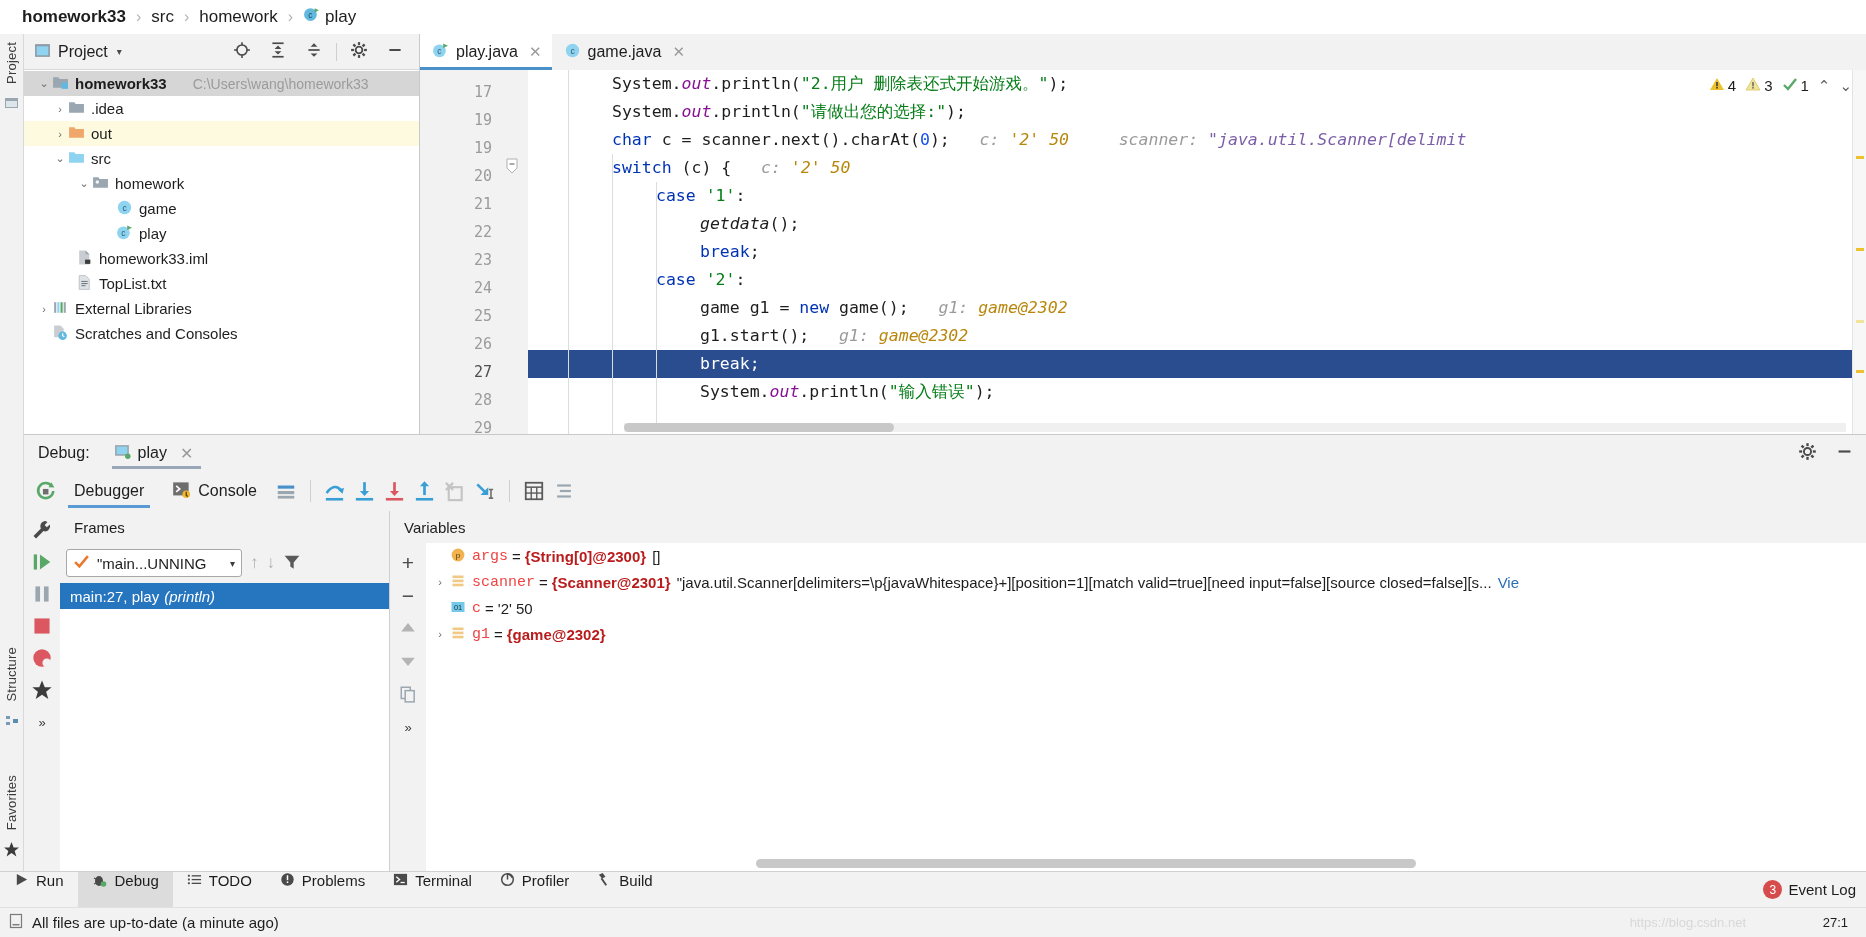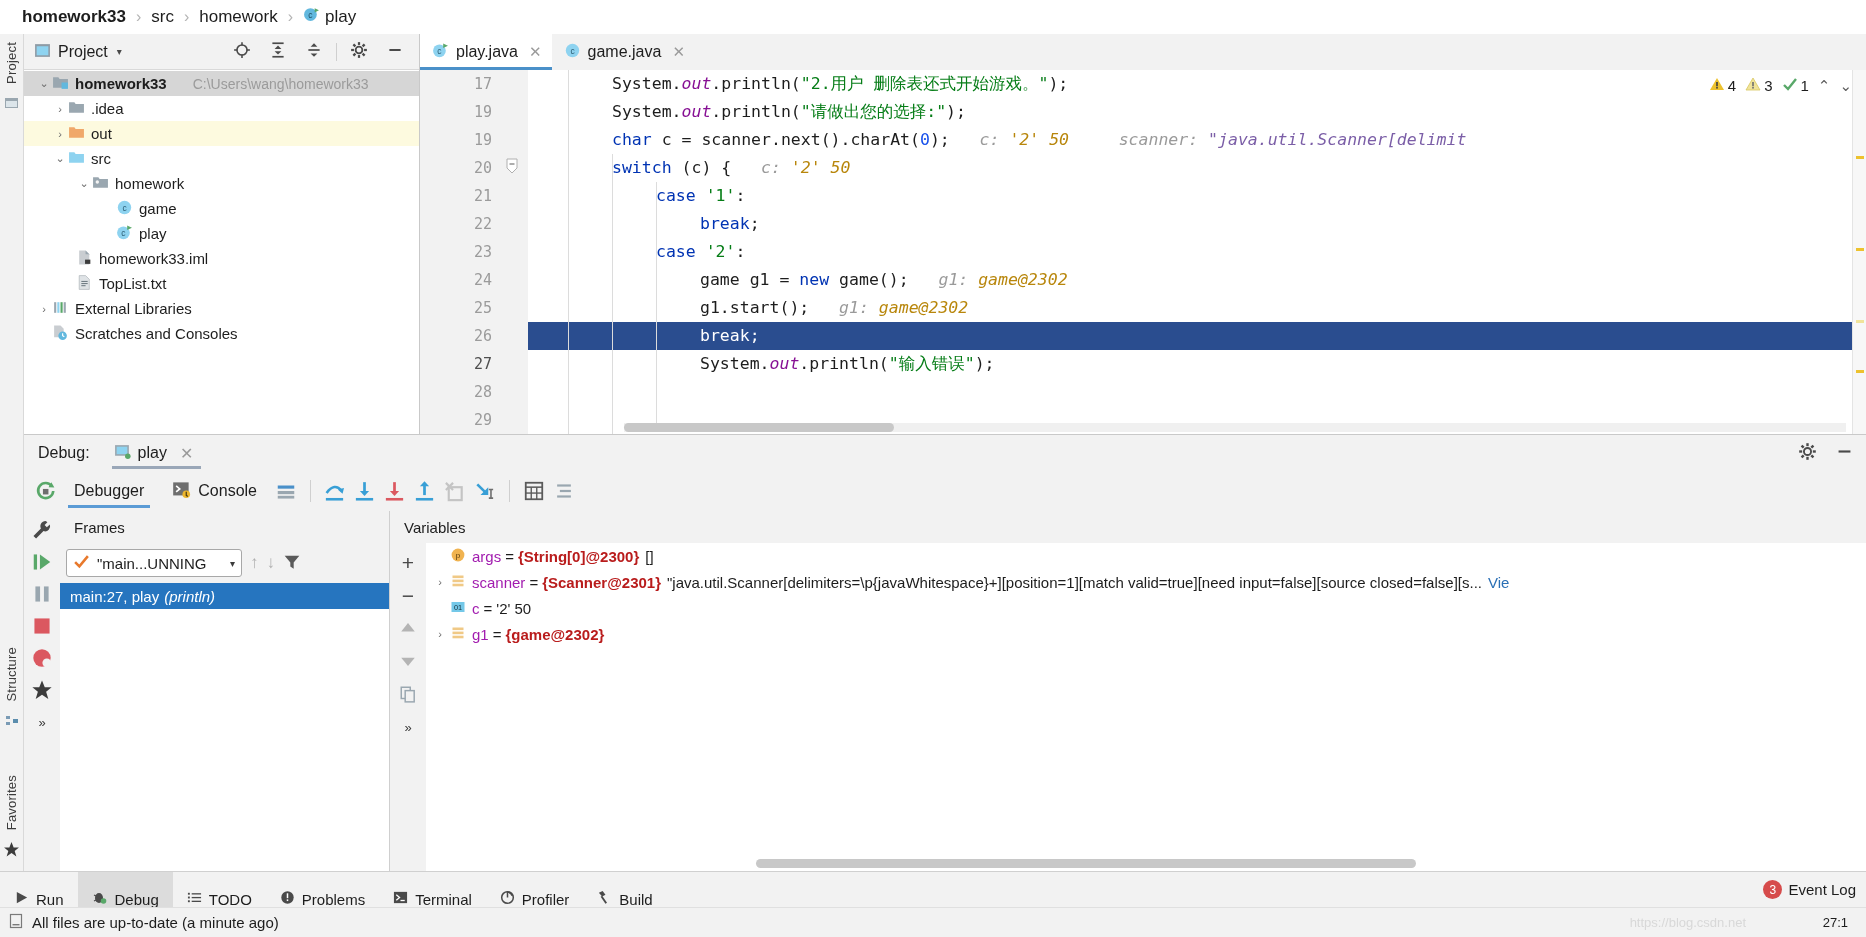--- a/index.html
+++ b/index.html
@@ -68,21 +68,21 @@
     font-size:16px; cursor:default; position:relative;
   }
   .etab.active { background:#ffffff; }
   .etab.active::after{ content:""; position:absolute; left:0; right:0; bottom:0; height:3px; background:#4a90c9; }
   .etab .x { color:#9a9a9a; font-size:15px; margin-left:4px; }
 
   .codewrap { flex:1 1 auto; display:flex; position:relative; overflow:hidden; background:#fff; }
   .gutter {
     width:82px; flex:0 0 82px; background:#f2f2f2; text-align:right;
     font-family:"DejaVu Sans Mono", monospace; font-size:15px; color:#9b9b9b;
-    padding-top:0px; position:relative;
+    padding-top:8px; position:relative;
   }
   .gline { height:28px; line-height:28px; padding-right:10px; position:relative; }
   .gline.cur { color:#4f4f4f; }
   .foldcol { width:26px; flex:0 0 26px; background:#f2f2f2; position:relative; }
   .codearea {
     flex:1 1 auto; position:relative; overflow:hidden;
     font-family:"DejaVu Sans Mono", monospace; font-size:16.5px; background:#fff;
   }
   .cline { height:28px; line-height:28px; white-space:pre; }
   .cline.hlrow { background:#2a4d8f; }
@@ -143,30 +143,30 @@
   .framerow.sel { background:#2675bf; color:#fff; }
   .framerow .it { font-style:italic; }
 
   .varspane { flex:1 1 auto; display:flex; flex-direction:column; min-width:0; background:#fff;}
   .varcolumn { display:flex; flex:1 1 auto; min-height:0; }
   .varside { width:36px; flex:0 0 36px; background:#f2f2f2; display:flex; flex-direction:column; align-items:center; padding-top:4px; gap:3px;}
   .varlist { flex:1 1 auto; overflow:hidden; position:relative; background:#fff;}
   .vrow { height:26px; display:flex; align-items:center; white-space:nowrap; font-size:15px; padding-left:4px;}
   .vexp { width:20px; text-align:center; color:#6e6e6e; font-size:11px; flex:0 0 20px;}
   .vico { width:22px; display:flex; justify-content:center; flex:0 0 22px;}
-  .vname { color:#a21caf; }
+  .vname { color:#ef4444;font-family:Liberation Mono, monospace; }
   .veq { color:#1d1d1d; margin:0 4px; }
   .vref { color:#b91c1c;font-weight:bold; }
   .vval { color:#1d1d1d; }
   .vlink { color:#2a6fb5; }
   .vhscroll { position:absolute; left:0; bottom:3px; height:9px; background:#c8c8c8; border-radius:5px; }
 
   
   .bottombar { height:36px; background:#f2f2f2; display:flex; align-items:center; border-top:1px solid #d0d0d0; flex:0 0 36px; position:relative;}
-  .bb-item { display:flex; align-items:flex-end; gap:7px; padding:0 14px; height:36px; font-size:15px;}
+  .bb-item { display:flex; align-items:flex-start; gap:7px; padding:0 14px; height:36px; font-size:15px;}
   .bb-item.active { background:#dcdcdc; }
   .bb-right { position:absolute; right:10px; display:flex; align-items:center; gap:6px; font-size:15px;}
   .badge { width:19px; height:19px; border-radius:50%; background:#d64b4b; color:#fff; font-size:12px; display:flex; align-items:center; justify-content:center;}
 
   .statusbar { height:30px; background:#f2f2f2; display:flex; align-items:center; padding-left:8px; font-size:15px; flex:0 0 30px; position:relative; border-top:1px solid #e0e0e0;}
   .statusbar .wm { position:absolute; right:120px; color:#d8d8d8; font-size:13px;}
   .statusbar .pos { position:absolute; right:18px; font-size:13px; color:#1d1d1d;}
 
   .ic { display:inline-block; vertical-align:middle; }
 </style>
@@ -478,20 +478,21 @@
 
               <div class="indentline" style="left:40px; top:0; height:390px;"></div>
               <div class="indentline" style="left:84px; top:84px; height:306px;"></div>
               <div class="indentline" style="left:128px; top:112px; height:250px;"></div>
 
               <div class="cline" style="padding-left:84px"><span class="plain">System</span><span class="plain">.</span><span class="fld">out</span><span class="plain">.println(</span><span class="str">"2.用户 删除表还式开始游戏。"</span><span class="plain">);</span></div>
               <div class="cline" style="padding-left:84px"><span class="plain">System</span><span class="plain">.</span><span class="fld">out</span><span class="plain">.println(</span><span class="str">"请做出您的选择:"</span><span class="plain">);</span></div>
               <div class="cline" style="padding-left:84px"><span class="kw">char</span><span class="plain"> c = scanner.next().charAt(</span><span class="num">0</span><span class="plain">);</span><span class="hint">   c: </span><span class="hintv">'2' 50</span><span class="hint">     scanner: </span><span class="hintobj">"java.util.Scanner[delimit</span></div>
               <div class="cline" style="padding-left:84px"><span class="kw">switch</span><span class="plain"> (c) {</span><span class="hint">   c: </span><span class="hintv">'2' 50</span></div>
               <div class="cline" style="padding-left:128px"><span class="kw">case</span><span class="plain"> </span><span class="str">'1'</span><span class="plain">:</span></div>
+              <div class="cline" style="padding-left:172px"><span class="mth">getdata</span><span class="plain">();</span></div>
               <div class="cline" style="padding-left:172px"><span class="kw">break</span><span class="plain">;</span></div>
               <div class="cline" style="padding-left:128px"><span class="kw">case</span><span class="plain"> </span><span class="str">'2'</span><span class="plain">:</span></div>
               <div class="cline" style="padding-left:172px"><span class="plain">game g1 = </span><span class="kw">new</span><span class="plain"> game();</span><span class="hint">   g1: </span><span class="hintv">game@2302</span></div>
               <div class="cline" style="padding-left:172px"><span class="plain">g1.start();</span><span class="hint">   g1: </span><span class="hintv">game@2302</span></div>
               <div class="cline hlrow" style="padding-left:172px"><span class="kw">break</span><span class="plain">;</span></div>
               <div class="cline" style="padding-left:172px"><span class="plain">System</span><span class="plain">.</span><span class="fld">out</span><span class="plain">.println(</span><span class="str">"输入错误"</span><span class="plain">);</span></div>
 
               <div class="hscroll-track"></div>
               <div class="hscroll"></div>
             </div>

